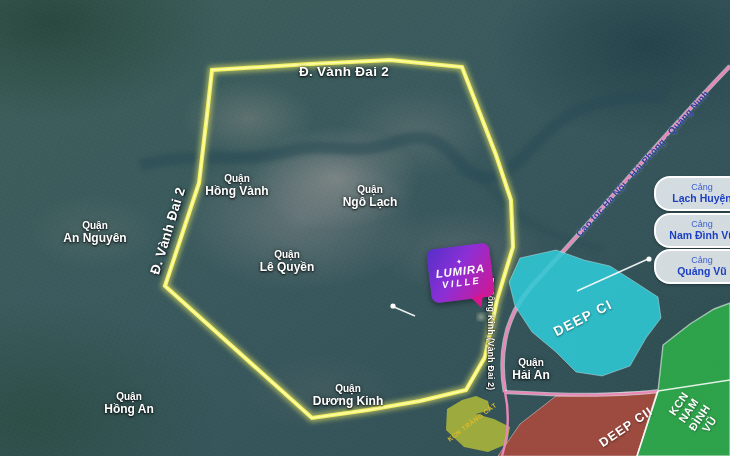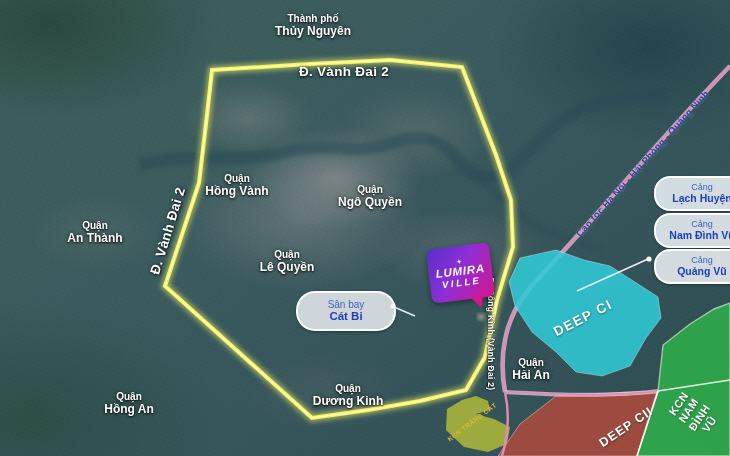--- a/index.html
+++ b/index.html
@@ -106,36 +106,32 @@
     <path d="M212,70 L310,64 L390,60 L462,67 L496,155 L511,200 L513,247 L497,300 L485,357 L466,390 L420,401 L368,410 L312,418 L165,286 L199,183 L207,115 Z" fill="none" stroke-width="4" stroke="#f5f263"></path>
     <path d="M212,70 L310,64 L390,60 L462,67 L496,155 L511,200 L513,247 L497,300 L485,357 L466,390 L420,401 L368,410 L312,418 L165,286 L199,183 L207,115 Z" fill="none" stroke="#fdfdb4" stroke-width="1.6" opacity="0.9"></path>
 
     <line x1="394" y1="307" x2="415" y2="316" stroke="rgba(255,255,255,.9)" stroke-width="1.4"></line>
     <circle cx="393" cy="306" r="2.6" fill="#ffffff"></circle>
     <line x1="577" y1="291" x2="648" y2="259" stroke="rgba(255,255,255,.9)" stroke-width="1.4"></line>
     <circle cx="649" cy="259" r="2.6" fill="#ffffff"></circle>
     <circle cx="481" cy="317" r="2.4" fill="#ffffc8" filter="url(#glow)"></circle>
   </svg>
 
-  <div class="lbl" style="left:313px;top:26px">
-    <div class="l1">Thành phố</div>
-    <div class="l2">Thủy Nguyên</div>
-  </div>
 
   <div class="lbl" style="left:237px;top:186px">
     <div class="l1">Quận</div>
     <div class="l2">Hồng Vành</div>
   </div>
   <div class="lbl" style="left:95px;top:233px">
     <div class="l1">Quận</div>
-    <div class="l2">An Thành</div>
+    <div class="l2">An Nguyên</div>
   </div>
   <div class="lbl" style="left:370px;top:197px">
     <div class="l1">Quận</div>
-    <div class="l2">Ngô Quyền</div>
+    <div class="l2">Ngô Lạch</div>
   </div>
   <div class="lbl" style="left:287px;top:262px">
     <div class="l1">Quận</div>
     <div class="l2">Lê Quyền</div>
   </div>
   <div class="lbl" style="left:129px;top:404px">
     <div class="l1">Quận</div>
     <div class="l2">Hồng An</div>
   </div>
   <div class="lbl" style="left:348px;top:396px">
@@ -153,24 +149,20 @@
   <div class="lbl highway-lbl" style="left:643px;top:164px">Cao tốc Hà Nội - Hải Phòng - Quảng Ninh</div>
 
   <div class="zone-lbl z-deepc1" style="left:583px;top:318px">DEEP CI</div>
   <div class="zone-lbl z-deepc2" style="left:626px;top:427px">DEEP CII</div>
   <div class="zone-lbl z-namdinhvu" style="left:694px;top:414px">
     <div>KCN</div>
     <div>NAM ĐÌNH VŨ</div>
   </div>
   <div class="zone-lbl z-trangcat" style="left:472px;top:422px">KCN TRÀNG CÁT</div>
 
-  <div class="airport-badge">
-    <div class="badge-p">Sân bay</div>
-    <div class="badge-n">Cát Bi</div>
-  </div>
 
   <div class="port-badge" style="top:176px">
     <div class="badge-p">Cảng</div>
     <div class="badge-n">Lạch Huyện</div>
   </div>
   <div class="port-badge" style="top:213px">
     <div class="badge-p">Cảng</div>
     <div class="badge-n">Nam Đình Vũ</div>
   </div>
   <div class="port-badge" style="top:249px">

